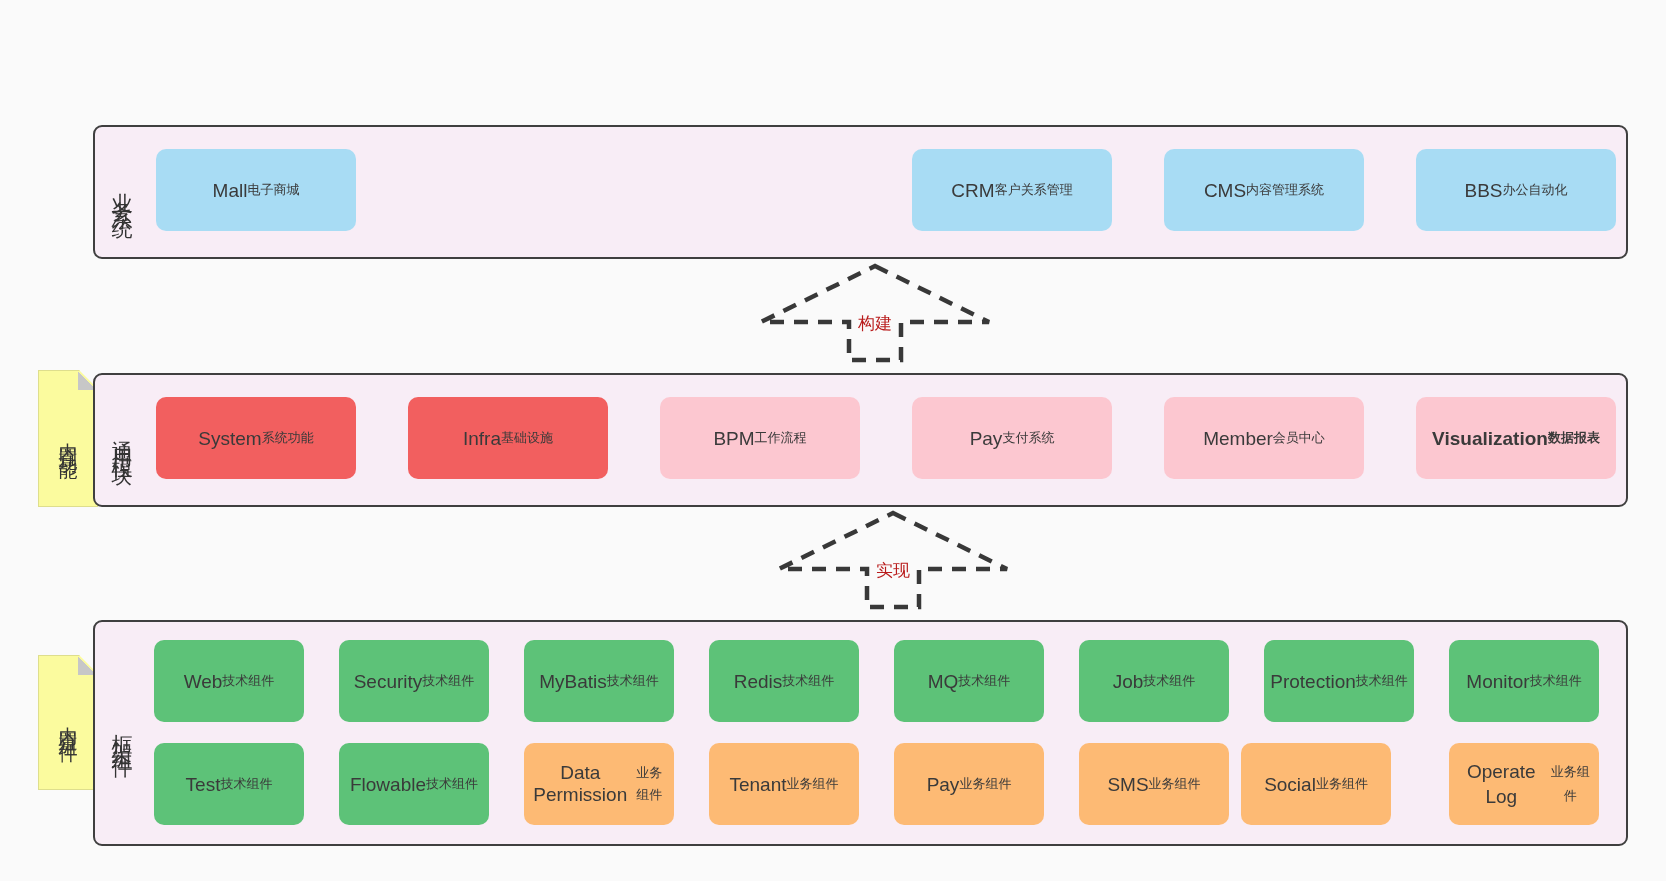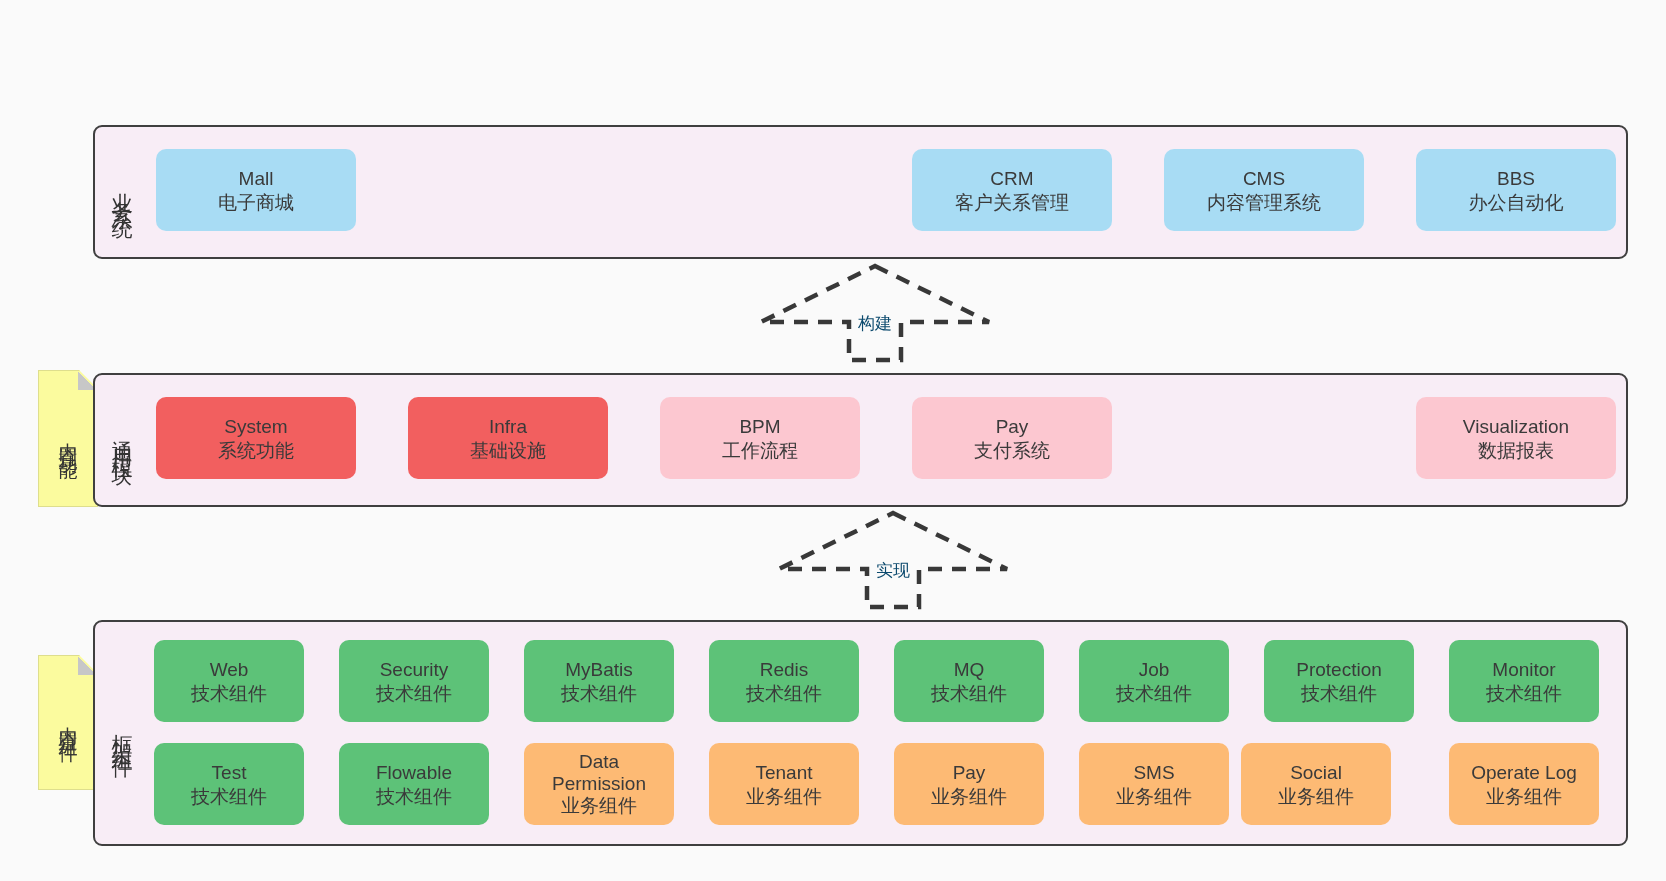--- a/index.html
+++ b/index.html
@@ -14,25 +14,25 @@
     background:#f8edf6;border:2px solid #3f3f3f;border-radius:9px;
     z-index:1;
   }
   .layer-label{
     position:absolute;left:13px;top:50%;transform:translateY(-50%);
     writing-mode:vertical-rl;text-orientation:upright;
     font-size:21px;letter-spacing:8px;color:#333;white-space:nowrap;
   }
   .box{
     position:absolute;border-radius:10px;
-    display:flex;flex-direction:column;align-items:center;justify-content:center;
+    display:flex;flex-direction:row;align-items:center;justify-content:center;
     text-align:center;padding:2px 6px;box-sizing:border-box;
   }
   .box .t{font-size:19px;line-height:25px;}
-  .box .s{font-size:19px;line-height:24px;}
+  .box .s{font-size:13px;line-height:24px;}
   .big{width:200px;height:82px;top:22px;}
   .small{width:150px;height:82px;}
   .row1{top:18px;}
   .row2{top:121px;}
   .blue{background:#a8dcf4;}
   .red{background:#f25f5f;}
   .pink{background:#fcc7d0;}
   .dgreen{background:#5dc278;}
   .lgreen{background:#fdba74;}
   
@@ -50,21 +50,21 @@
     writing-mode:vertical-rl;text-orientation:upright;
     font-size:19px;letter-spacing:6px;color:#333;white-space:nowrap;
   }
   .arrow{position:absolute;width:240px;height:104px;z-index:0;}
   .arrow path{
     fill:none;stroke:#383838;stroke-width:4.5;
     stroke-dasharray:14 10;stroke-linejoin:miter;
   }
   .arrow-label{
     position:absolute;transform:translate(-50%,-50%);
-    background:#fafafa;padding:3px 5px;font-size:17px;color:#0c4a6e;
+    background:#fafafa;padding:3px 5px;font-size:17px;color:#b91c1c;
     z-index:2;white-space:nowrap;
   }
 </style>
 </head>
 <body>
 
 <div>
 
   <div class="layer" style="top:125px;height:130px;">
     <div class="layer-label">业务系统</div>
@@ -106,21 +106,25 @@
       <div class="s">基础设施</div>
     </div>
     <div class="box big pink" style="left:565px;">
       <div class="t">BPM</div>
       <div class="s">工作流程</div>
     </div>
     <div class="box big pink" style="left:817px;">
       <div class="t">Pay</div>
       <div class="s">支付系统</div>
     </div>
-    <div class="box big pink" style="left:1321px;">
+    <div class="box big pink" style="left:1069px;">
+      <div class="t">Member</div>
+      <div class="s">会员中心</div>
+    </div>
+    <div class="box big pink" style="left:1321px;font-weight:bold;">
       <div class="t">Visualization</div>
       <div class="s">数据报表</div>
     </div>
   </div>
 
   <svg class="arrow" style="left:773px;top:507px;" viewBox="0 0 240 104">
     <path d="M120 6 L234 62 L146 62 L146 100 L94 100 L94 62 L6 62 Z"></path>
   </svg>
   <div class="arrow-label" style="left:893px;top:570px;">实现</div>
 

